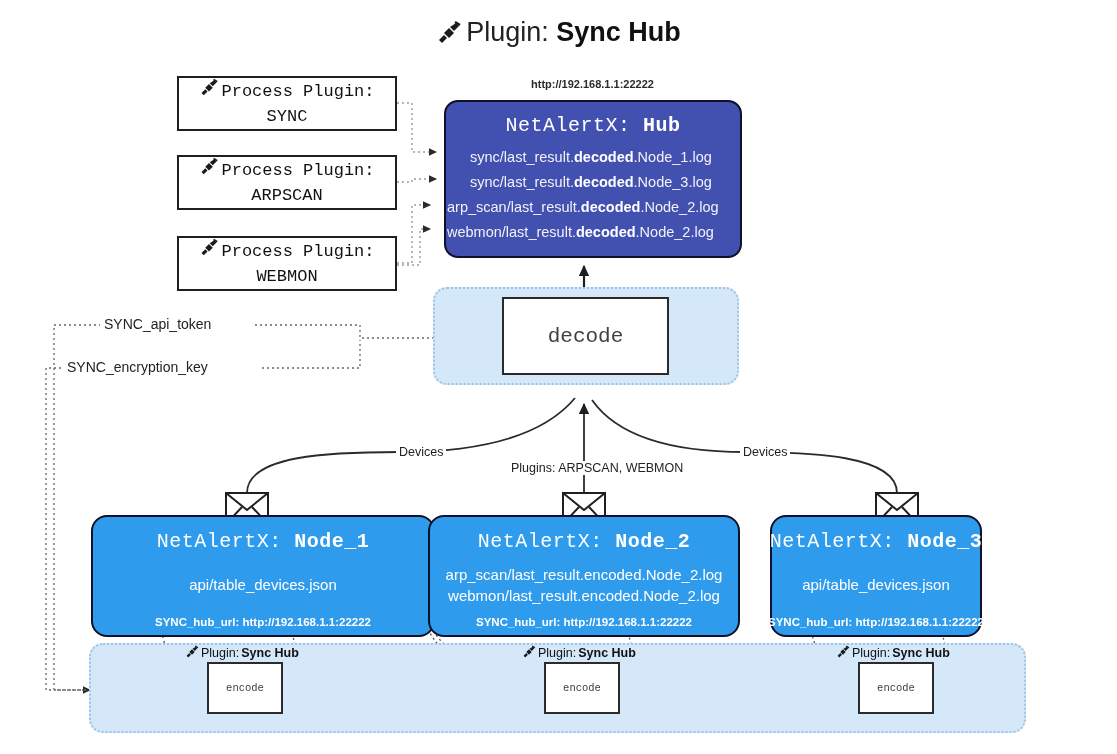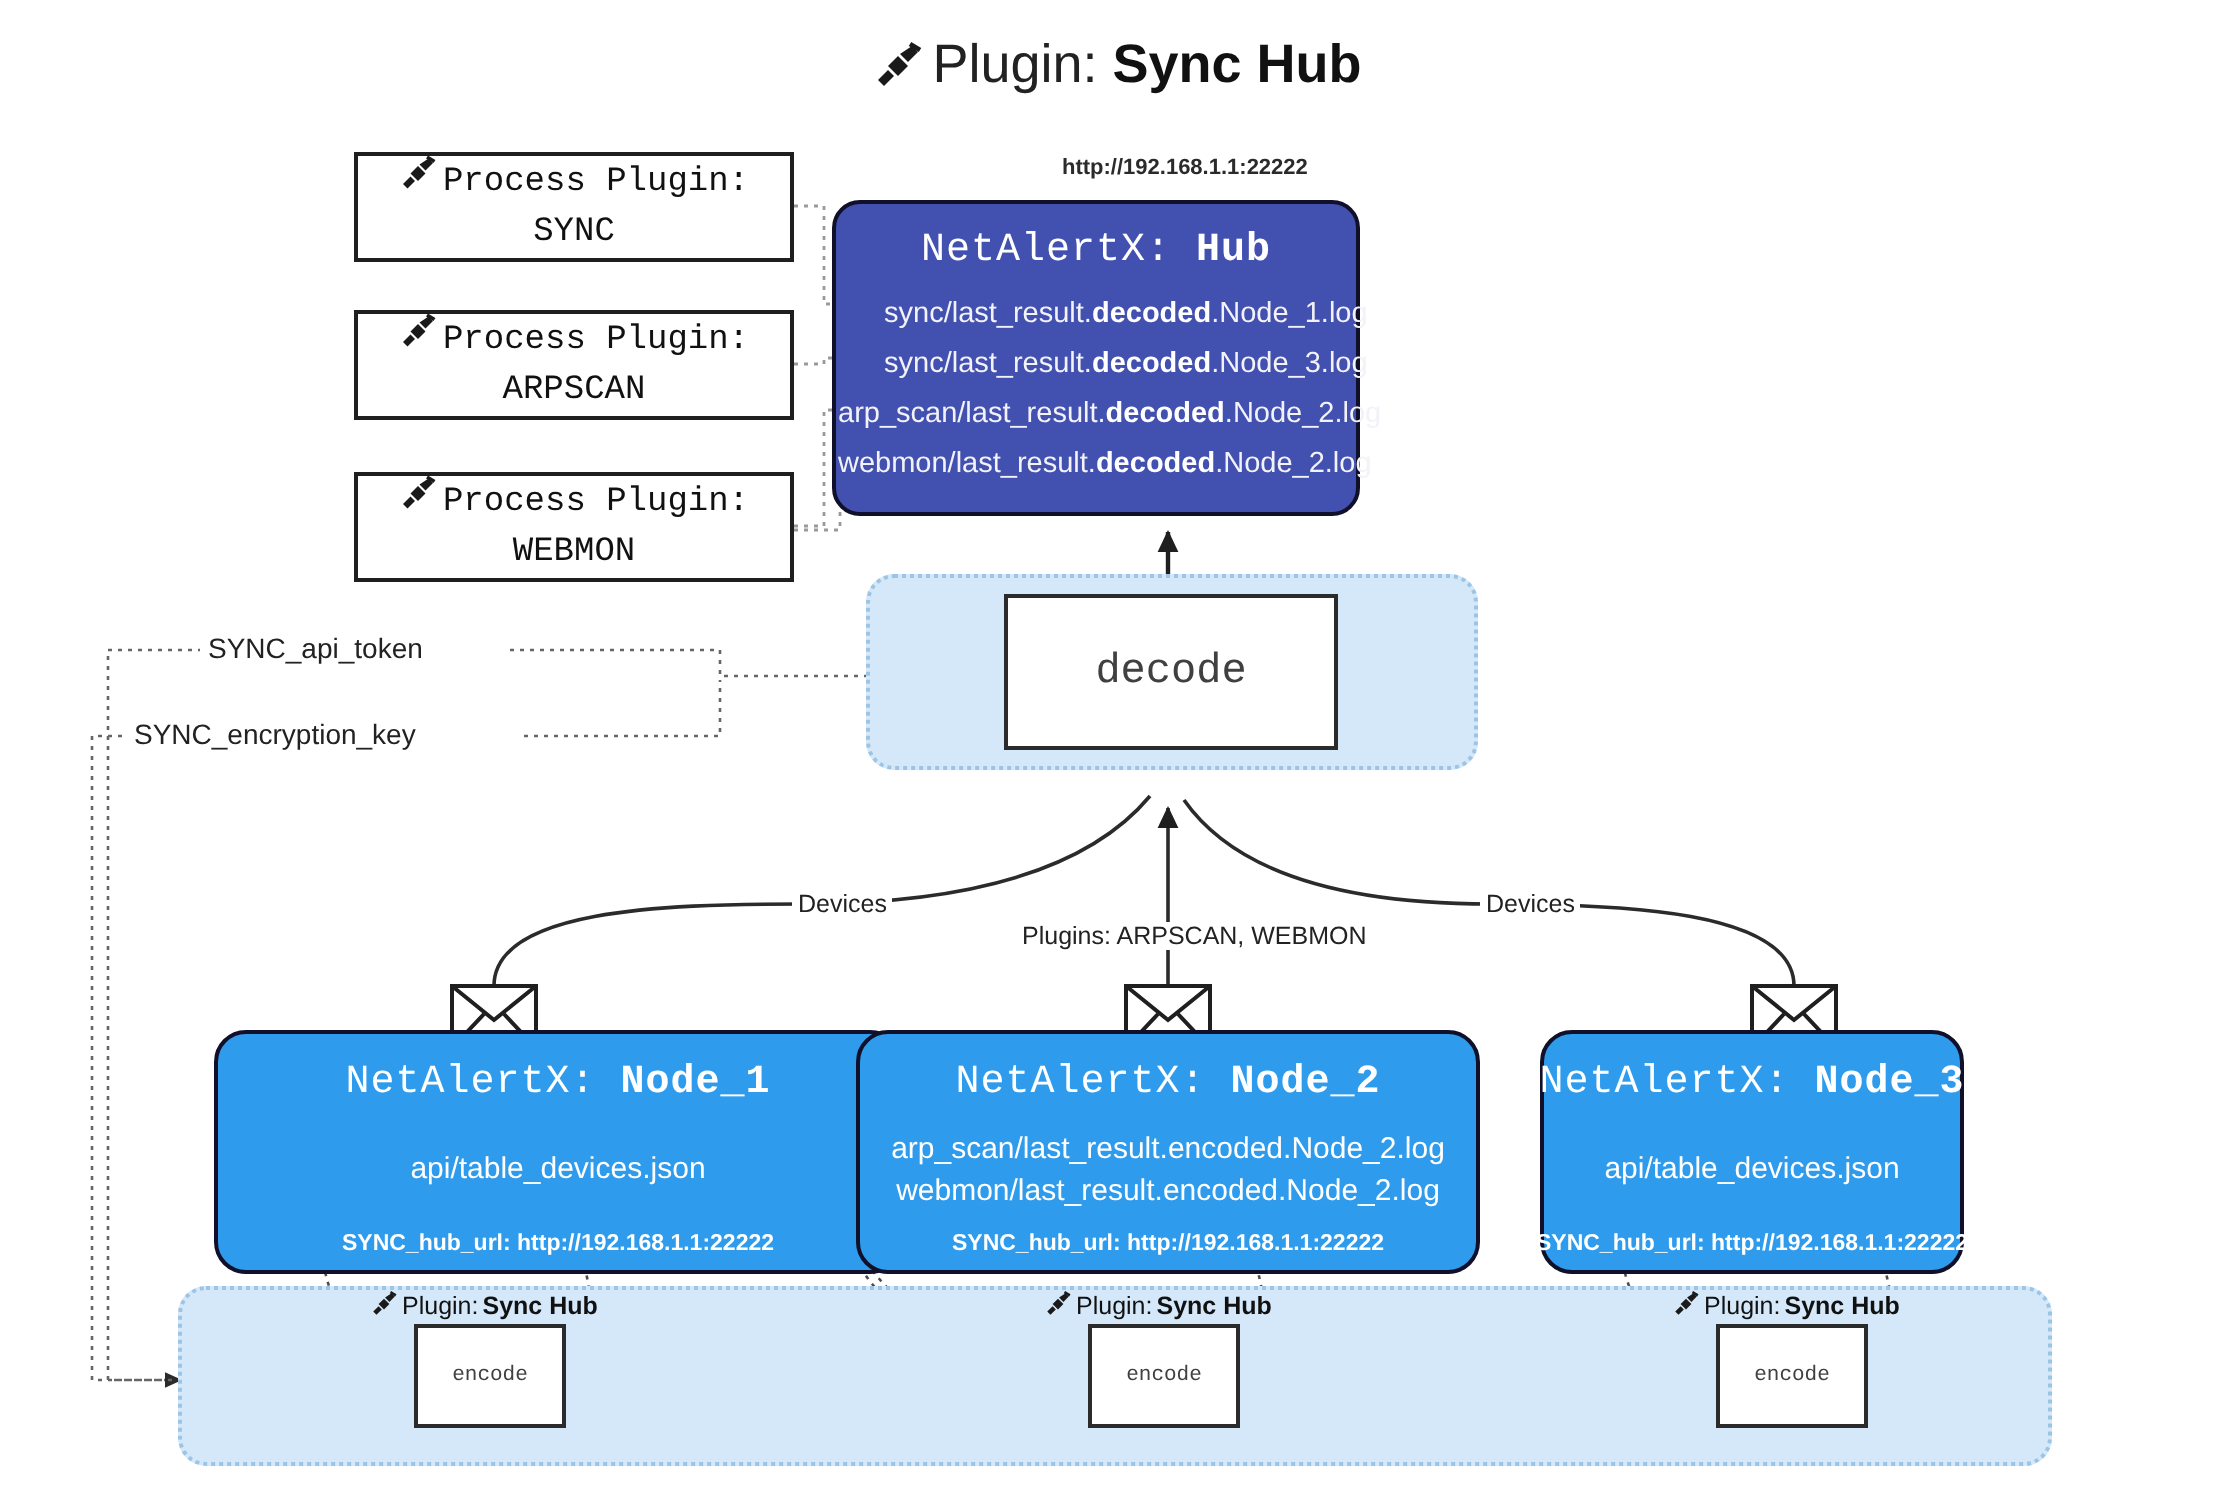--- a/index.html
+++ b/index.html
@@ -169,21 +169,21 @@
           <path d="M19,2 L24,5" stroke="#1a1a1a" stroke-width="2.4"></path>
         </svg>
       </span>
       <span>Process Plugin:</span>
     </div>
     <div class="r2">WEBMON</div>
   </div>
 
   <div class="urltag" style="left:531px;top:78px;">http://192.168.1.1:22222</div>
 
-  <div class="hub" style="left:416px;top:100px;width:264px;height:158px;">
+  <div class="hub" style="left:444px;top:100px;width:298px;height:158px;">
     <div class="hhead">
       <span>NetAlertX:</span>
       <b>Hub</b>
     </div>
     <div class="line l-a"><span>sync/last_result.</span><b>decoded</b><span>.Node_1.log</span></div>
     <div class="line l-a"><span>sync/last_result.</span><b>decoded</b><span>.Node_3.log</span></div>
     <div class="line l-b"><span>arp_scan/last_result.</span><b>decoded</b><span>.Node_2.log</span></div>
     <div class="line l-b"><span>webmon/last_result.</span><b>decoded</b><span>.Node_2.log</span></div>
   </div>
 
@@ -212,21 +212,21 @@
     </svg>
   </div>
   <div class="env" style="left:875px;top:492px;">
     <svg width="44" height="33" viewBox="0 0 44 33">
       <rect x="1" y="1" width="42" height="31" fill="#fff" stroke="#1f1f1f" stroke-width="2"></rect>
       <path d="M1,1 L22,18 L43,1" fill="none" stroke="#1f1f1f" stroke-width="2"></path>
       <path d="M1,32 L17,15 M43,32 L27,15" fill="none" stroke="#1f1f1f" stroke-width="2"></path>
     </svg>
   </div>
 
-  <div class="node" style="left:107px;top:515px;width:344px;height:122px;">
+  <div class="node" style="left:91px;top:515px;width:344px;height:122px;">
     <div class="nhead">
       <span>NetAlertX:</span>
       <b>Node_1</b>
     </div>
     <div class="nbody">
       <div class="nline">api/table_devices.json</div>
     </div>
     <div class="nfoot">SYNC_hub_url: http://192.168.1.1:22222</div>
   </div>
 

